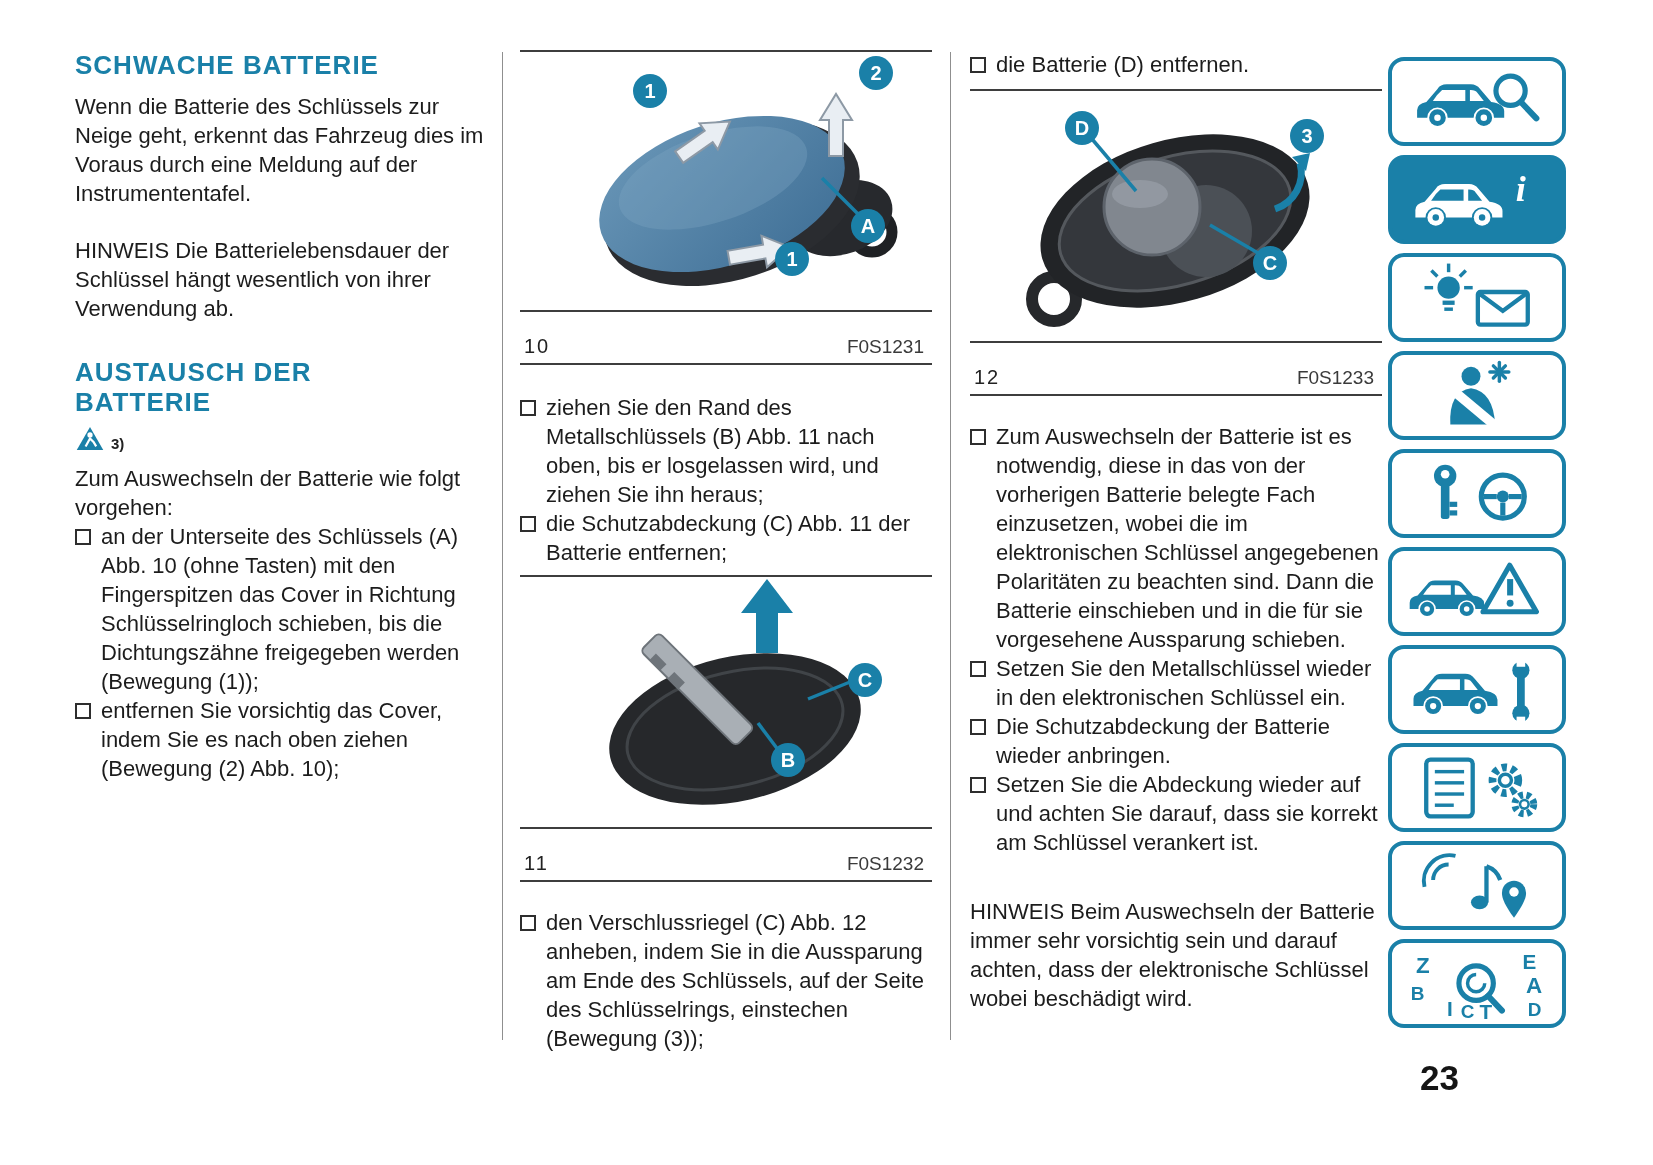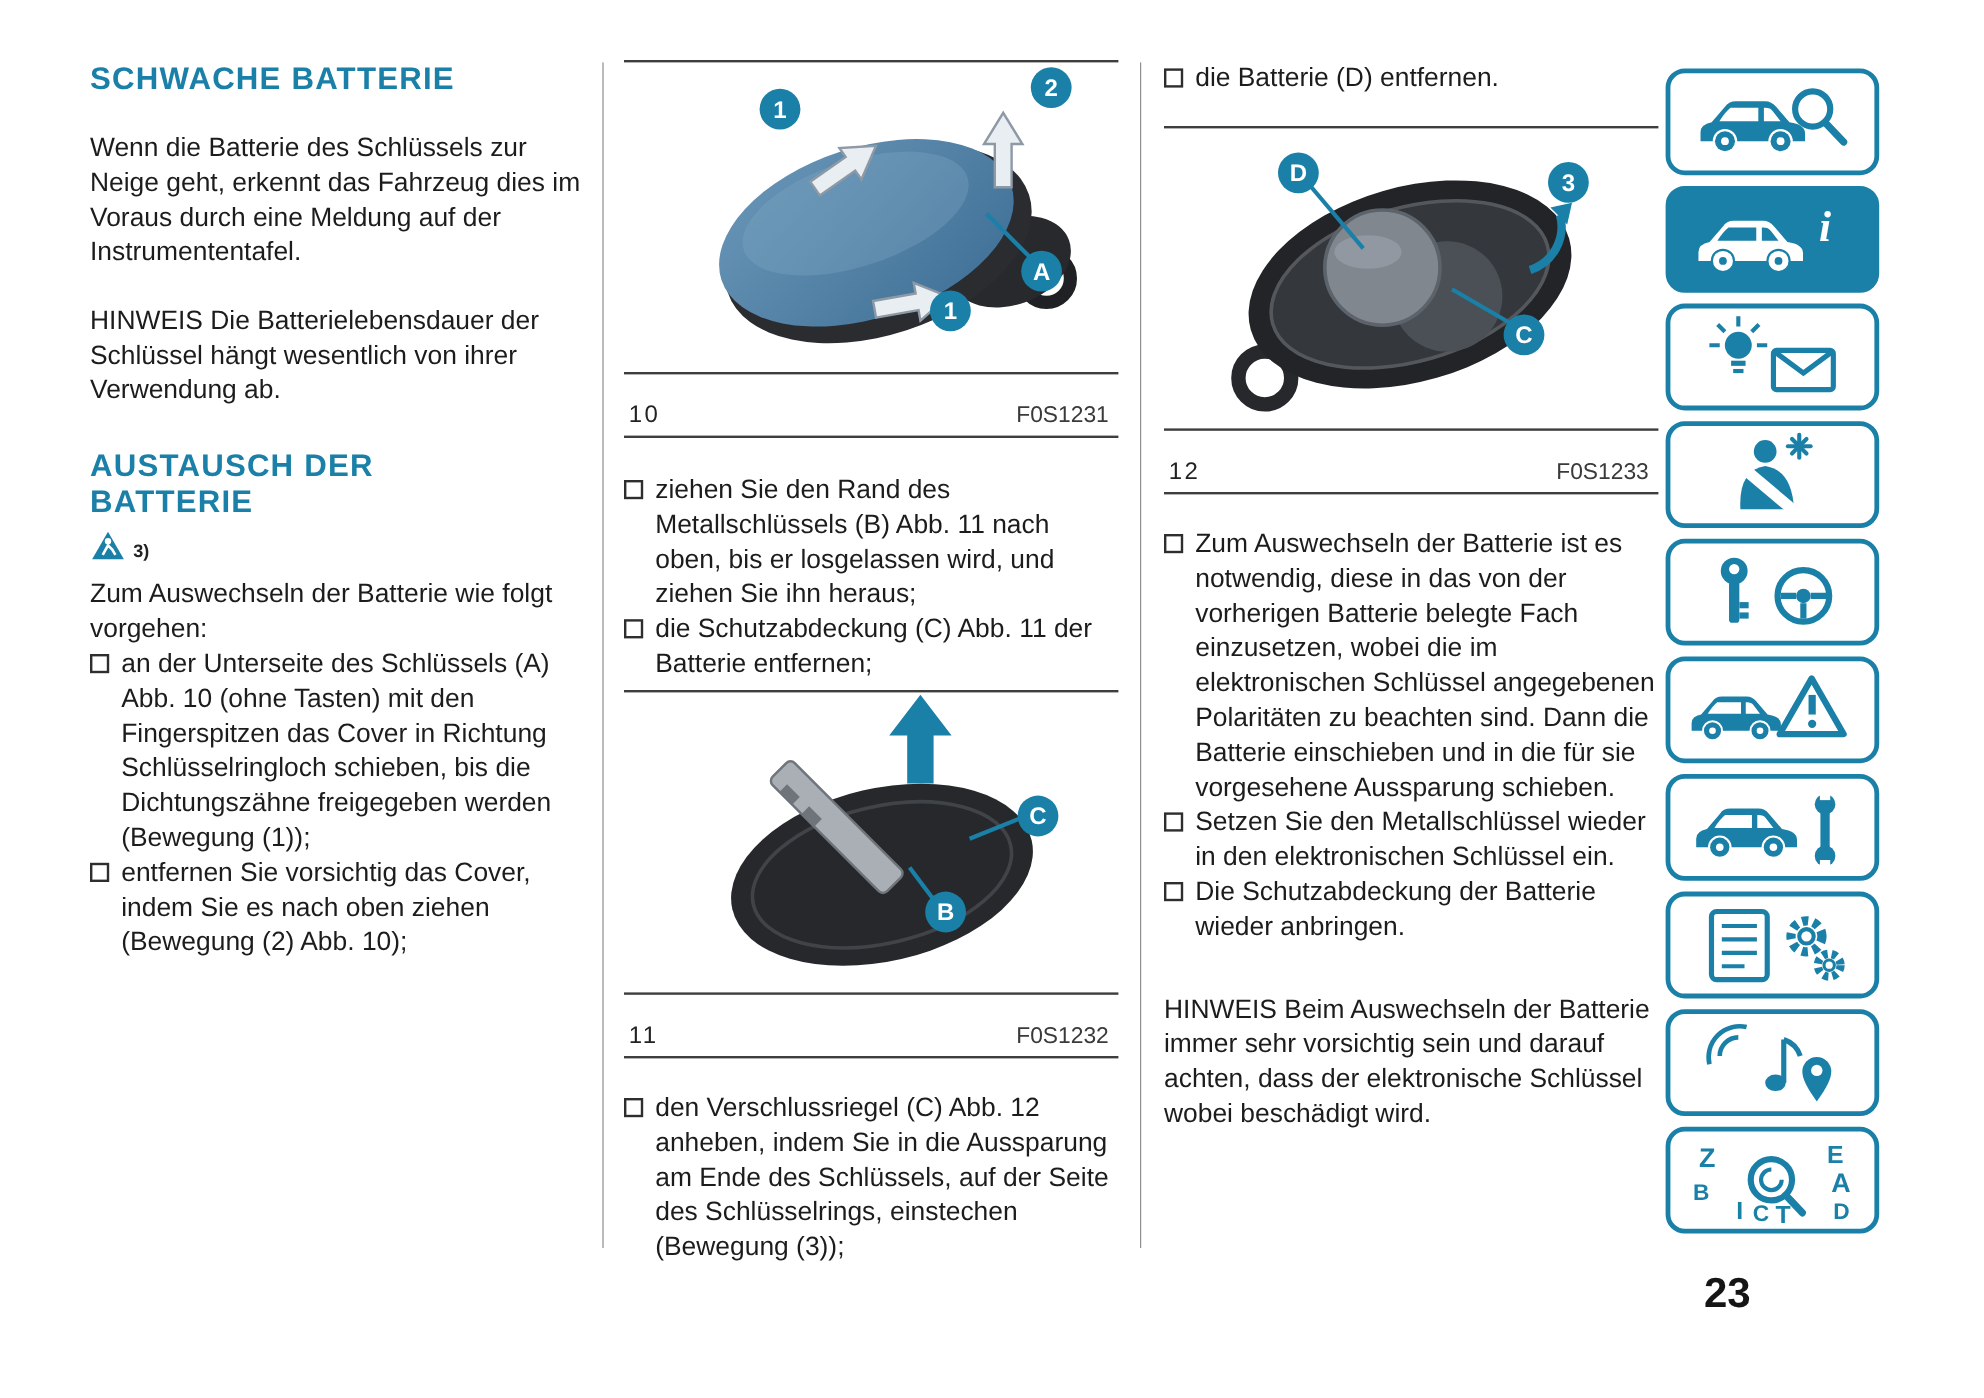--- a/index.html
+++ b/index.html
@@ -4,24 +4,24 @@
 <style>
   :root { --accent:#1a80a8; --text:#1c1c1c; --fob_blue:#4a7da7; }
   html,body{margin:0;padding:0;}
   body{font-family:"Liberation Sans",sans-serif;background:#fff;}
   .page{position:relative;width:1653px;height:1165px;background:#fff;overflow:hidden;color:var(--text);}
   .col{position:absolute;top:50px;width:412px;}
   .col-left{left:75px;}
   .col-mid{left:520px;}
   .col-right{left:970px;}
   .vrule{position:absolute;top:52px;height:988px;width:1px;background:#8f8f8f;}
-  h1{font-size:26px;line-height:30px;font-weight:bold;color:var(--accent);letter-spacing:1px;margin:0 0 28px 0;}
+  h1{font-size:26px;line-height:30px;font-weight:bold;color:var(--accent);letter-spacing:1px;margin:0 0 12px 0;}
   h1.h2{margin:14px 0 8px 0;max-width:330px;}
   p{font-size:22px;line-height:29px;margin:0;color:var(--text);}
-  .mb6{margin-bottom:6px;} .mb10{margin-bottom:26px;}
+  .mb6{margin-bottom:6px;} .mb10{margin-bottom:10px;}
   .mb28{margin-bottom:28px;} .mb34{margin-bottom:34px;}
   .mt8{margin-top:8px;} .mt26{margin-top:26px;} .mt28{margin-top:28px;} .mt40{margin-top:40px;}
   .bullet{display:flex;gap:10px;font-size:22px;line-height:29px;}
   .sq{flex:none;width:12px;height:12px;border:2.5px solid #2e2e2e;margin-top:7px;background:#fff;}
   .figblock{border-top:2px solid #3e3e3e;}
   .fig svg{display:block;width:412px;}
   .figcap{display:flex;justify-content:space-between;align-items:center;border-top:2px solid #3e3e3e;border-bottom:2px solid #3e3e3e;padding:23px 8px 5px 4px;}
   .fignum{font-size:20px;letter-spacing:2px;color:#222;}
   .figcode{font-size:19px;color:#3a3a3a;}
   .warnrow{display:flex;align-items:flex-end;gap:6px;margin:0 0 12px 0;}
@@ -229,20 +229,24 @@
         <span>Zum Auswechseln der Batterie ist es notwendig, diese in das von der vorherigen Batterie belegte Fach einzusetzen, wobei die im elektronischen Schlüssel angegebenen Polaritäten zu beachten sind. Dann die Batterie einschieben und in die für sie vorgesehene Aussparung schieben.</span>
       </div>
       <div class="bullet">
         <span class="sq"></span>
         <span>Setzen Sie den Metallschlüssel wieder in den elektronischen Schlüssel ein.</span>
       </div>
       <div class="bullet">
         <span class="sq"></span>
         <span>Die Schutzabdeckung der Batterie wieder anbringen.</span>
       </div>
+      <div class="bullet">
+        <span class="sq"></span>
+        <span>Setzen Sie die Abdeckung wieder auf und achten Sie darauf, dass sie korrekt am Schlüssel verankert ist.</span>
+      </div>
     </div>
 
     <p class="mt40">HINWEIS Beim Auswechseln der Batterie immer sehr vorsichtig sein und darauf achten, dass der elektronische Schlüssel wobei beschädigt wird.</p>
   </div>
 
   <aside class="sidebar">
 
     <div class="tab">
       <svg viewBox="0 0 170 86">
         <use href="#car" x="12" y="16" width="108" height="56"></use>

